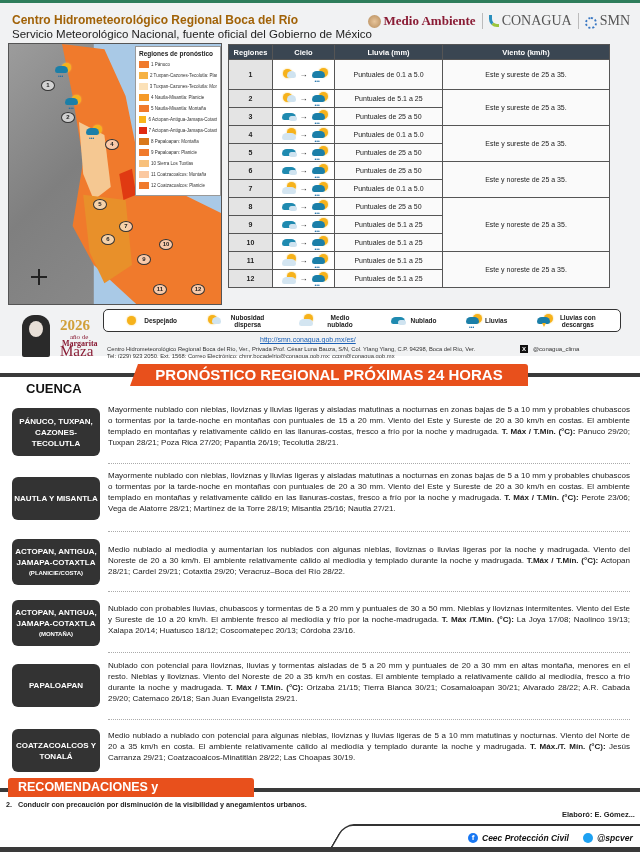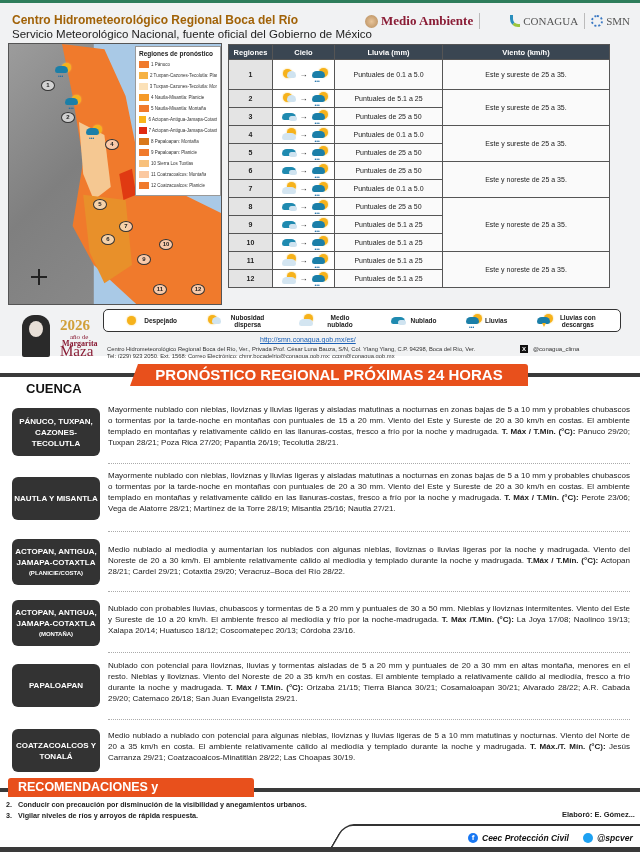--- a/index.html
+++ b/index.html
@@ -6,23 +6,23 @@
   body { width: 640px; height: 852px; background: #ffffff; font-family: "Liberation Sans", sans-serif; color: #222; overflow: hidden; position: relative; }
 
   
   .top { position: absolute; left: 0; top: 0; width: 640px; height: 356px; background: #f1f2f3; border-top: 3px solid #2e7d5b; }
   .hdr-title { position: absolute; left: 12px; top: 10px; font-size: 12px; font-weight: bold; color: #a16207; }
   .hdr-sub { position: absolute; left: 12px; top: 25px; font-size: 11.5px; color: #222; }
   .logos { position: absolute; right: 10px; top: 10px; display: flex; align-items: center; gap: 6px; font-family: "Liberation Serif", serif; }
   .logo-ma { display: flex; align-items: center; gap: 3px; color: #8a1c35; font-weight: bold; font-size: 13px; }
   .seal { width: 13px; height: 13px; border-radius: 50%; background: radial-gradient(#e8c59a, #b48a5a); display: inline-block; }
   .sep { width: 1px; height: 16px; background: #bbb; }
-  .logo-cna { display: flex; align-items: center; gap: 3px; color: #555; font-size: 11px; margin-left: 24px; }
+  .logo-cna { display: flex; align-items: center; gap: 3px; color: #555; font-size: 14px; }
   .cna-mark { width: 10px; height: 12px; border-left: 3px solid #2a8fbd; border-bottom: 3px solid #9bc53d; border-radius: 0 0 0 8px; display: inline-block; }
-  .logo-smn { display: flex; align-items: flex-start; gap: 3px; color: #555; font-size: 11px; }
+  .logo-smn { display: flex; align-items: flex-end; gap: 3px; color: #555; font-size: 14px; }
   .smn-mark { width: 12px; height: 12px; border-radius: 50%; border: 2px dotted #3a78c3; display: inline-block; }
 
   
   .map { position: absolute; left: 8px; top: 40px; width: 214px; height: 262px; background: #a9c9e6; border: 1px solid #555; overflow: hidden; }
   .map .land { position: absolute; left: 0; top: 0; width: 100%; height: 100%; background: linear-gradient(135deg, #9c9c9c 0%, #7f7f7f 40%, #909090 100%); clip-path: polygon(0 0, 40% 0, 40% 100%, 0 100%); }
   .map .region { position: absolute; background: #f07a2c; clip-path: polygon(25% 0, 45% 2%, 55% 20%, 60% 40%, 75% 55%, 100% 65%, 100% 100%, 60% 100%, 40% 85%, 30% 70%, 35% 45%, 30% 20%); left: 0; top: 0; width: 100%; height: 100%; }
   .map .region2 { position: absolute; background: #f5c892; left: 0; top: 0; width: 100%; height: 100%; clip-path: polygon(33% 30%, 45% 35%, 48% 55%, 40% 60%, 35% 50%); }
   .map .region3 { position: absolute; background: #e8902a; left: 0; top: 0; width: 100%; height: 100%; clip-path: polygon(35% 58%, 55% 60%, 58% 85%, 45% 92%, 38% 80%); }
   .map .region4 { position: absolute; background: #e03a12; left: 0; top: 0; width: 100%; height: 100%; clip-path: polygon(52% 50%, 58% 48%, 60% 58%, 54% 60%); }
   .legend-box { position: absolute; left: 126px; top: 2px; width: 86px; height: 150px; background: #fff; border: 1px solid #999; padding: 3px; }
@@ -563,21 +563,20 @@
   <span>COATZACOALCOS Y TONALÁ</span>
 </div>
 <div class="btext" style="top:730px">
   <span>Medio nublado a nublado con potencial para algunas nieblas, lloviznas y lluvias ligeras de 5 a 10 mm matutinas y nocturnas. Viento del Norte de 20 a 35 km/h en costa. El ambiente relativamente cálido al mediodía y templado durante la noche y madrugada. </span><b>T. Máx./T. Mín. (°C):</b><span> Jesús Carranza 29/21; Coatzacoalcos-Minatitlán 28/22; Las Choapas 30/19.</span>
 </div>
 
 <div class="rec-rule"></div>
 <div class="rec-banner">RECOMENDACIONES y PRECAUCIONES</div>
 <ul class="rec-list">
   <li><span class="n">2.</span><span>Conducir con precaución por disminución de la visibilidad y anegamientos urbanos.</span></li>
-  <li><span class="n">3.</span><span>Vigilar niveles de ríos y arroyos de rápida respuesta.</span></li>
 </ul>
 <div class="elaboro">Elaboró: E. Gómez...</div>
 
 <div class="social-box"></div>
 <div class="social" style="left:468px">
   <span class="fb">f</span>
   <span>Ceec Protección Civil</span>
 </div>
 <div class="social" style="left:583px">
   <span class="tw"></span>

